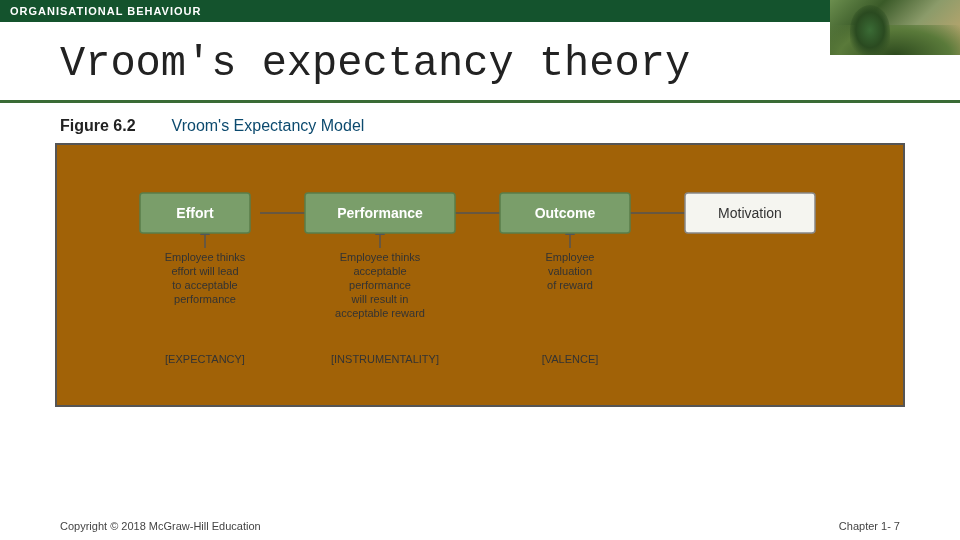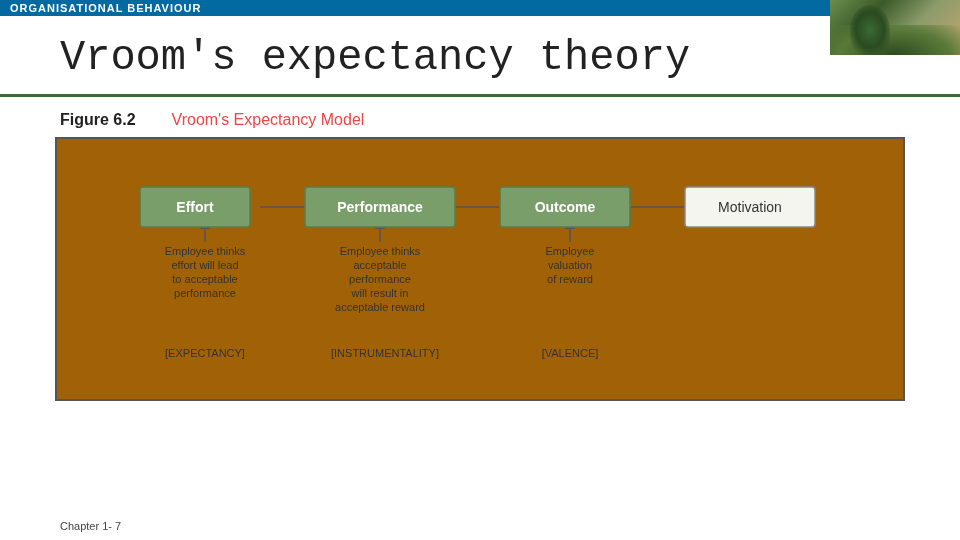--- a/index.html
+++ b/index.html
@@ -7,30 +7,30 @@
       width: 960px;
       height: 540px;
       font-family: 'Times New Roman', Times, serif;
       background: #fff;
       overflow: hidden;
       position: relative;
     }
 
     
     #header {
-      background: #0369a1;
+      background: #14532d;
       color: #fff;
       font-size: 11px;
       font-family: Arial, sans-serif;
       font-weight: bold;
       letter-spacing: 1px;
       padding: 4px 10px;
       display: flex;
       align-items: center;
-      height: 16px;
+      height: 22px;
       text-align: right;
     }
 
     
     #top-image {
       position: absolute;
       top: 0;
       right: 0;
       width: 130px;
       height: 55px;
@@ -76,21 +76,21 @@
     }
     #figure-label .fig-num {
       font-size: 16px;
       font-weight: bold;
       font-family: Arial, sans-serif;
       color: #222;
     }
     #figure-label .fig-title {
       font-size: 16px;
       font-family: Arial, sans-serif;
-      color: #ef4444;
+      color: #0c4a6e;
     }
 
     
     #diagram-container {
       margin: 0 55px;
       border: 2px solid #555;
       background: #a16207;
       padding: 18px 10px 12px 10px;
       min-height: 260px;
     }
@@ -180,14 +180,15 @@
     <text x="450" y="112" text-anchor="middle" font-family="Arial,sans-serif" font-size="11" fill="#333">valuation</text>
     <text x="450" y="126" text-anchor="middle" font-family="Arial,sans-serif" font-size="11" fill="#333">of reward</text>
 
     <text x="85" y="200" text-anchor="middle" font-family="Arial,sans-serif" font-size="11" fill="#333">[EXPECTANCY]</text>
     <text x="265" y="200" text-anchor="middle" font-family="Arial,sans-serif" font-size="11" fill="#333">[INSTRUMENTALITY]</text>
     <text x="450" y="200" text-anchor="middle" font-family="Arial,sans-serif" font-size="11" fill="#333">[VALENCE]</text>
   </svg>
 </div>
 
 <div id="footer">
+  <span>Copyright © 2018 McGraw-Hill Education</span>
   <span>Chapter 1- 7</span>
 </div>
 
 </body></html>

